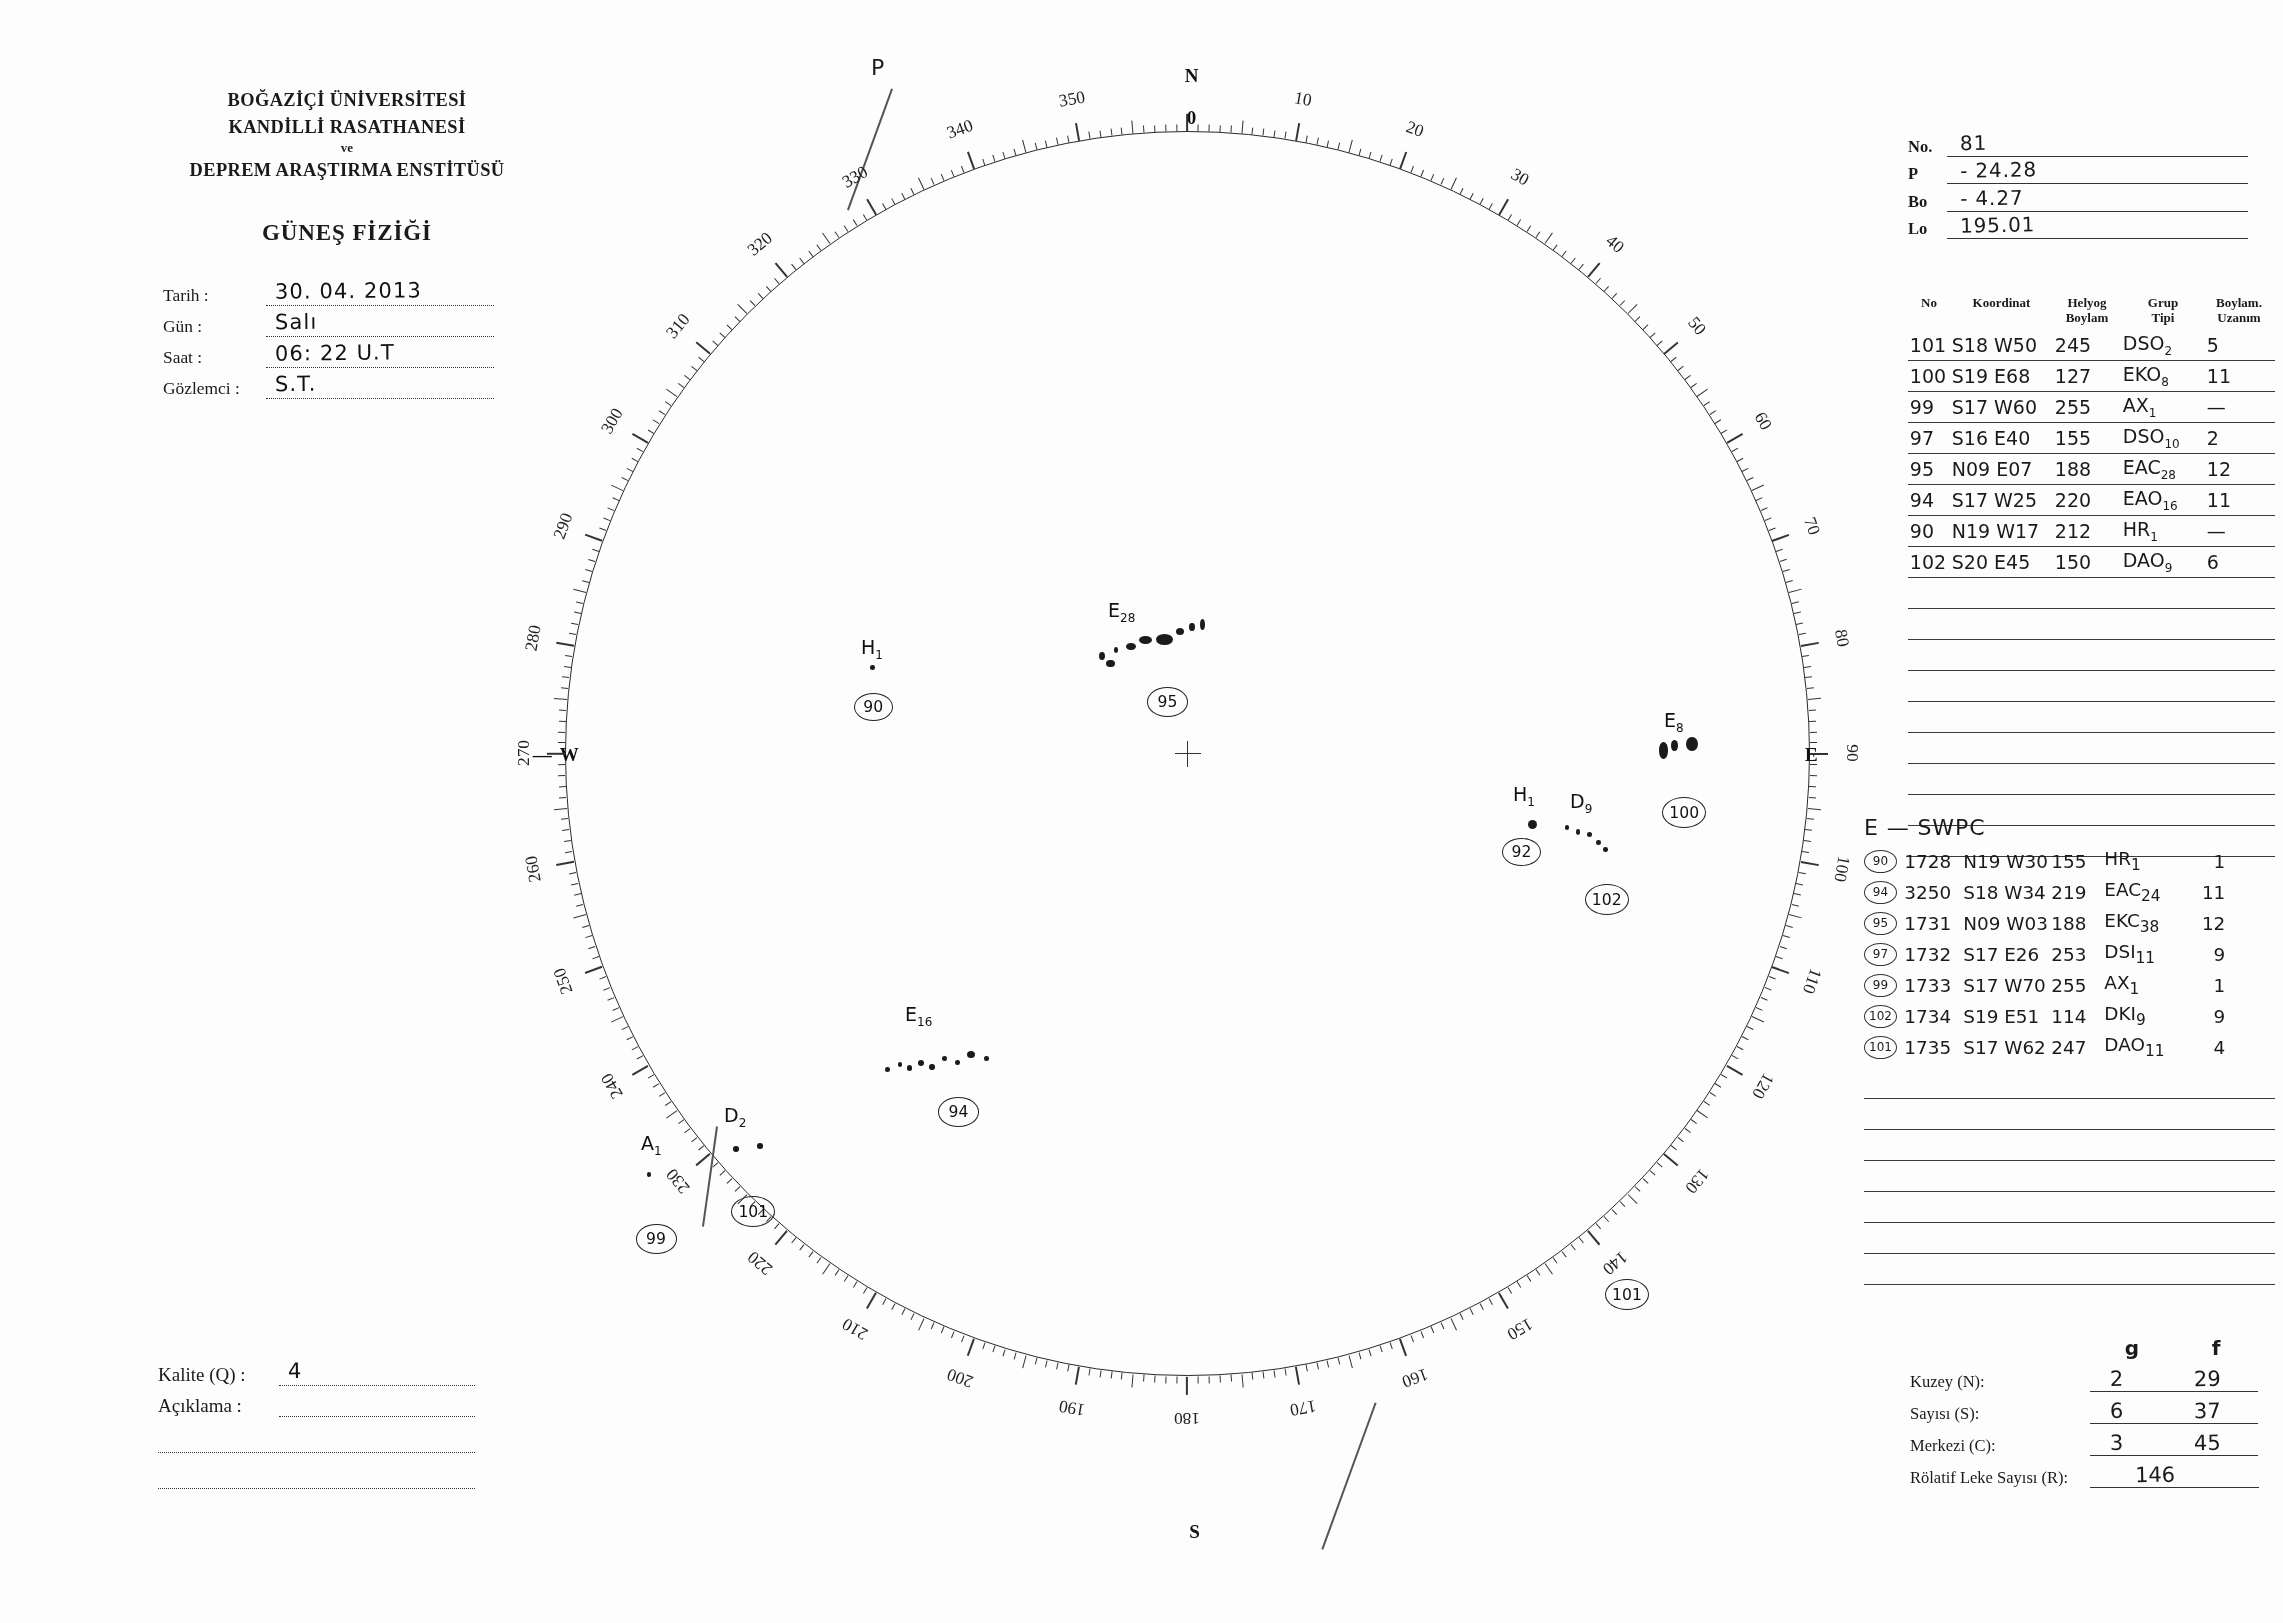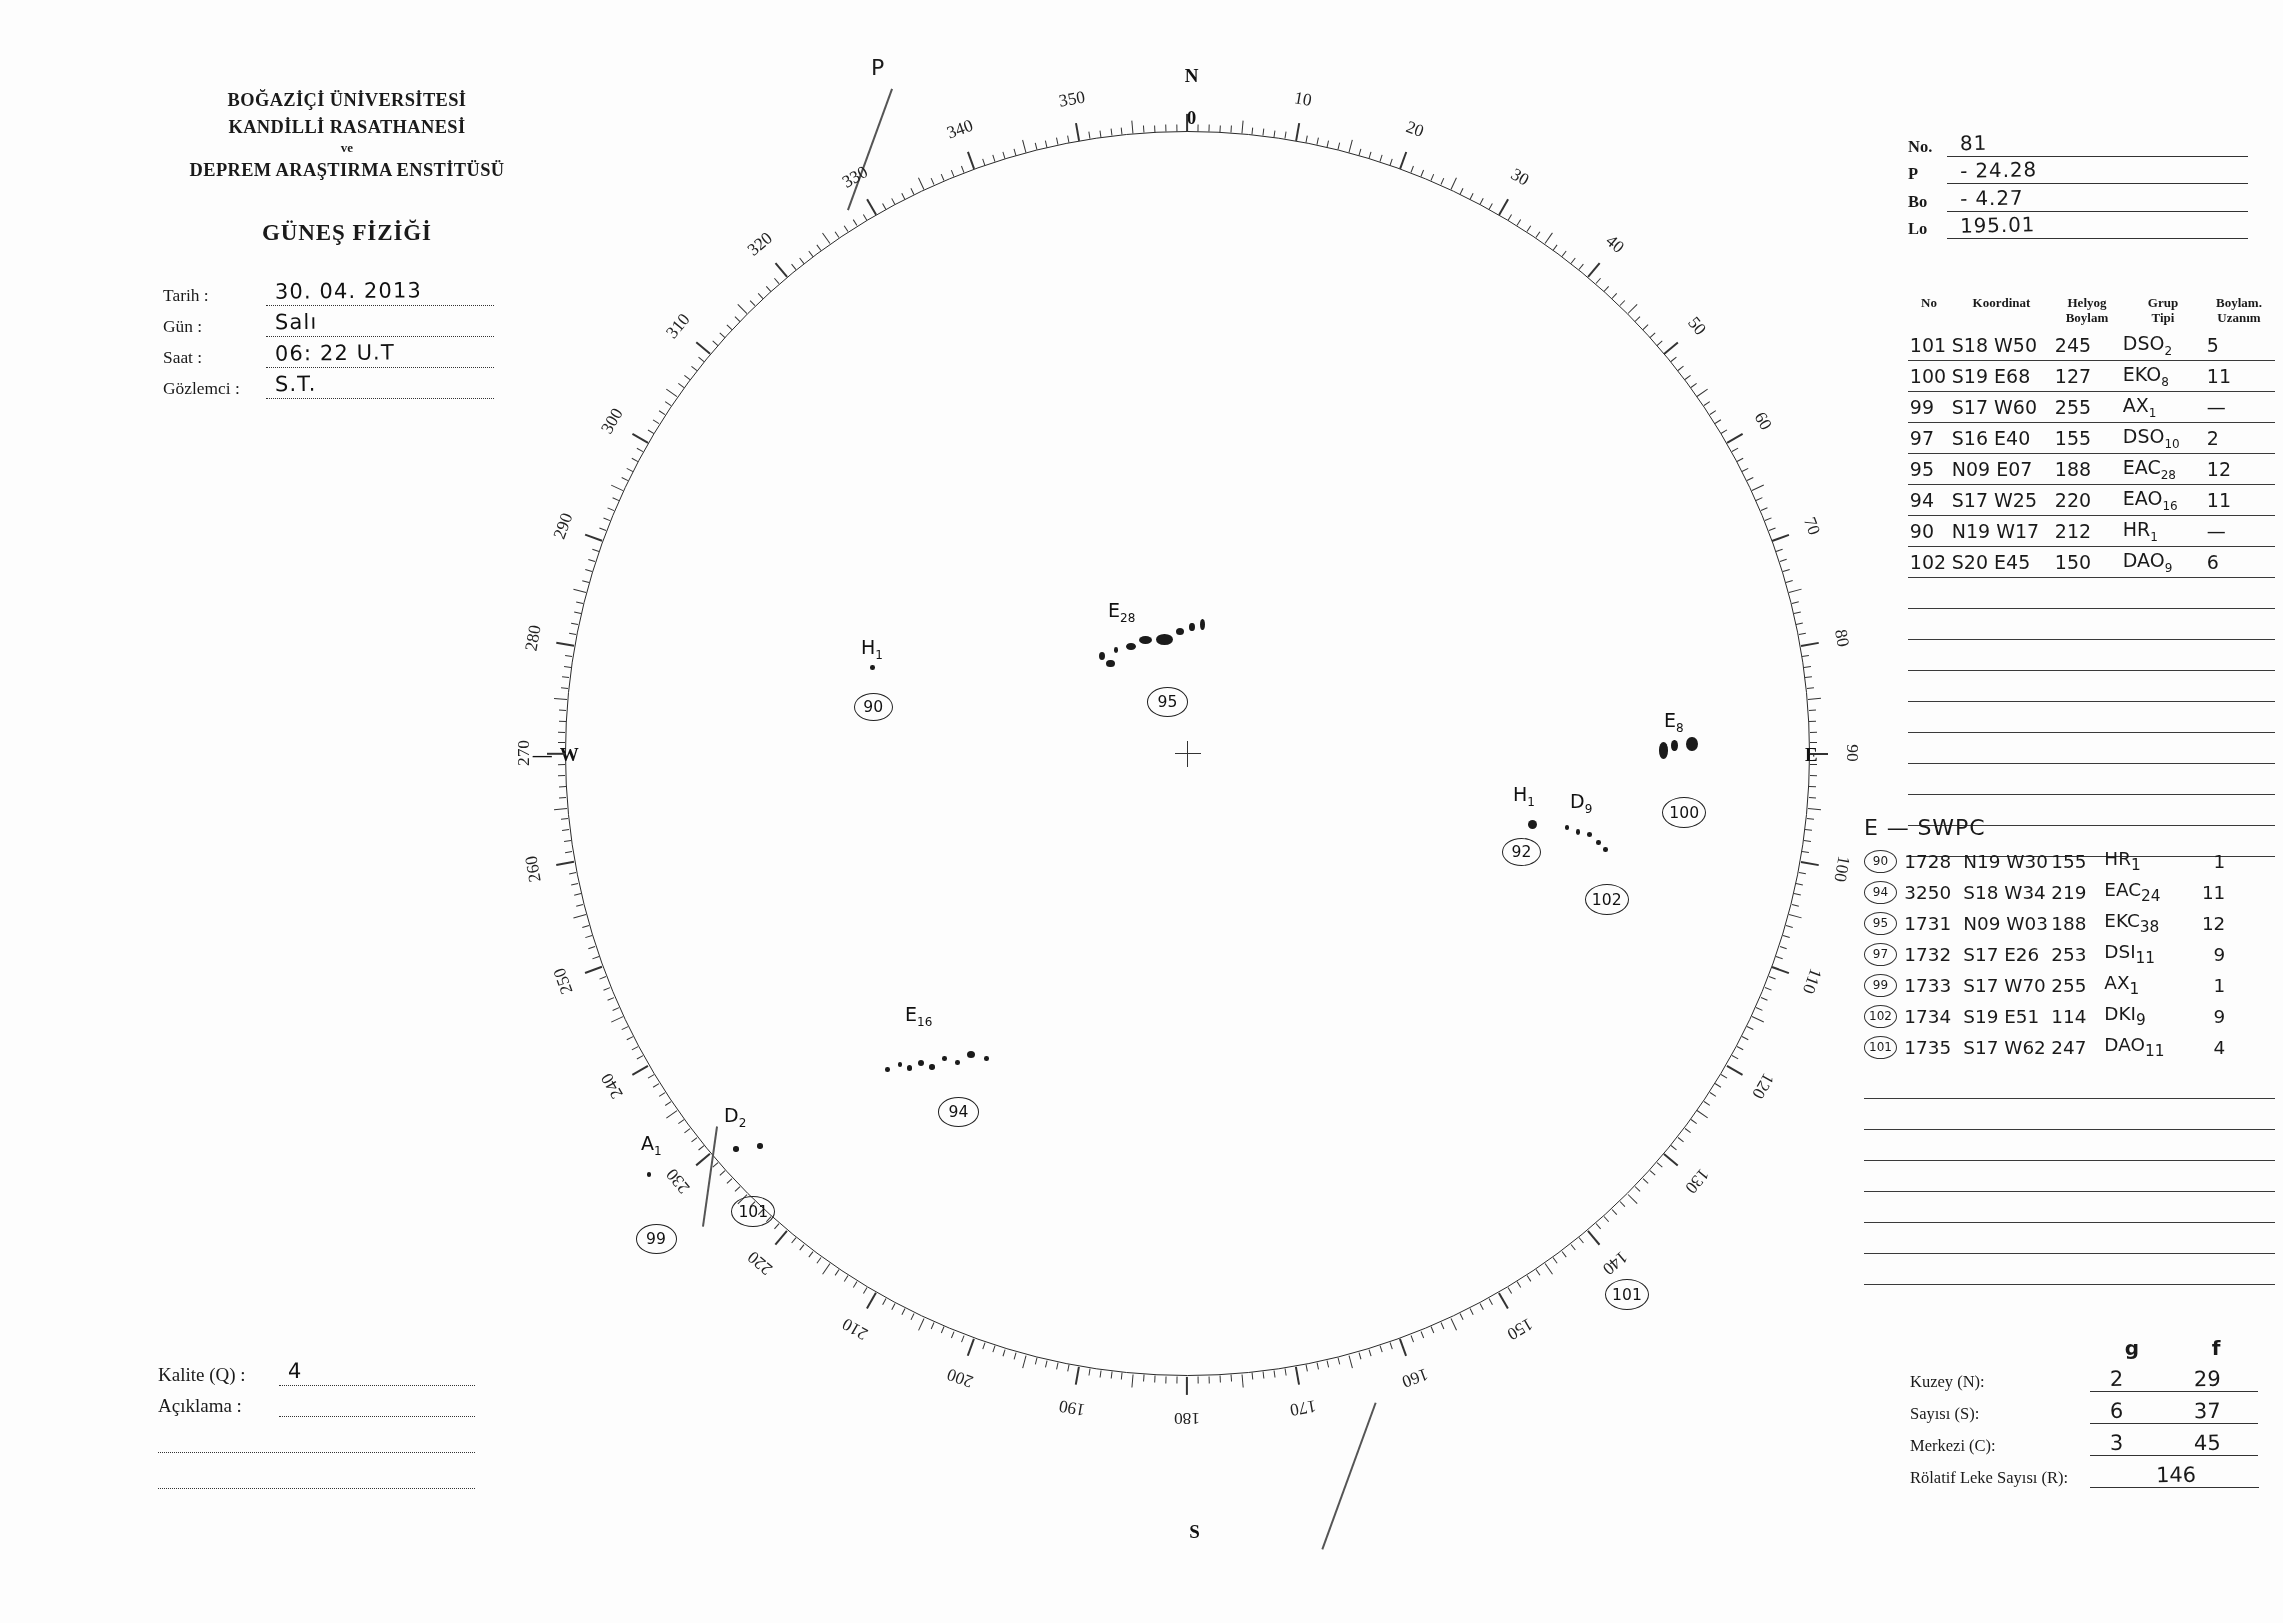--- a/index.html
+++ b/index.html
@@ -89,21 +89,21 @@
   .counts{position:absolute;left:1910px;top:1336px;width:367px;}
   .counts .gf{display:flex;font-family:"DejaVu Sans",sans-serif;font-weight:bold;font-size:20px;
               padding-left:180px;}
   .counts .gf span{width:84px;text-align:center;}
   .counts .crow{display:flex;align-items:flex-end;height:32px;font-size:16.5px;}
   .counts .crow .lab{width:180px;flex:none;}
   .counts .crow .cell{width:84px;border-bottom:1.2px solid #333;position:relative;height:24px;}
   .counts .crow .cell .v{position:absolute;left:20px;bottom:0;font-family:"DejaVu Sans",sans-serif;
                          font-size:21px;transform:rotate(-1deg);}
   .counts .crow .wide{width:169px;border-bottom:1.2px solid #333;position:relative;height:24px;}
-  .counts .crow .wide .v{position:absolute;left:66px;bottom:0;font-family:"DejaVu Sans",sans-serif;
+  .counts .crow .wide .v{position:absolute;left:45px;bottom:0;font-family:"DejaVu Sans",sans-serif;
                          font-size:21px;transform:rotate(-1deg);}
 </style>
 </head>
 <body>
 
 <div class="sheet">
 
   <div class="inst">
     <div class="l1">BOĞAZİÇİ ÜNİVERSİTESİ</div>
     <div class="l2">KANDİLLİ RASATHANESİ</div>

